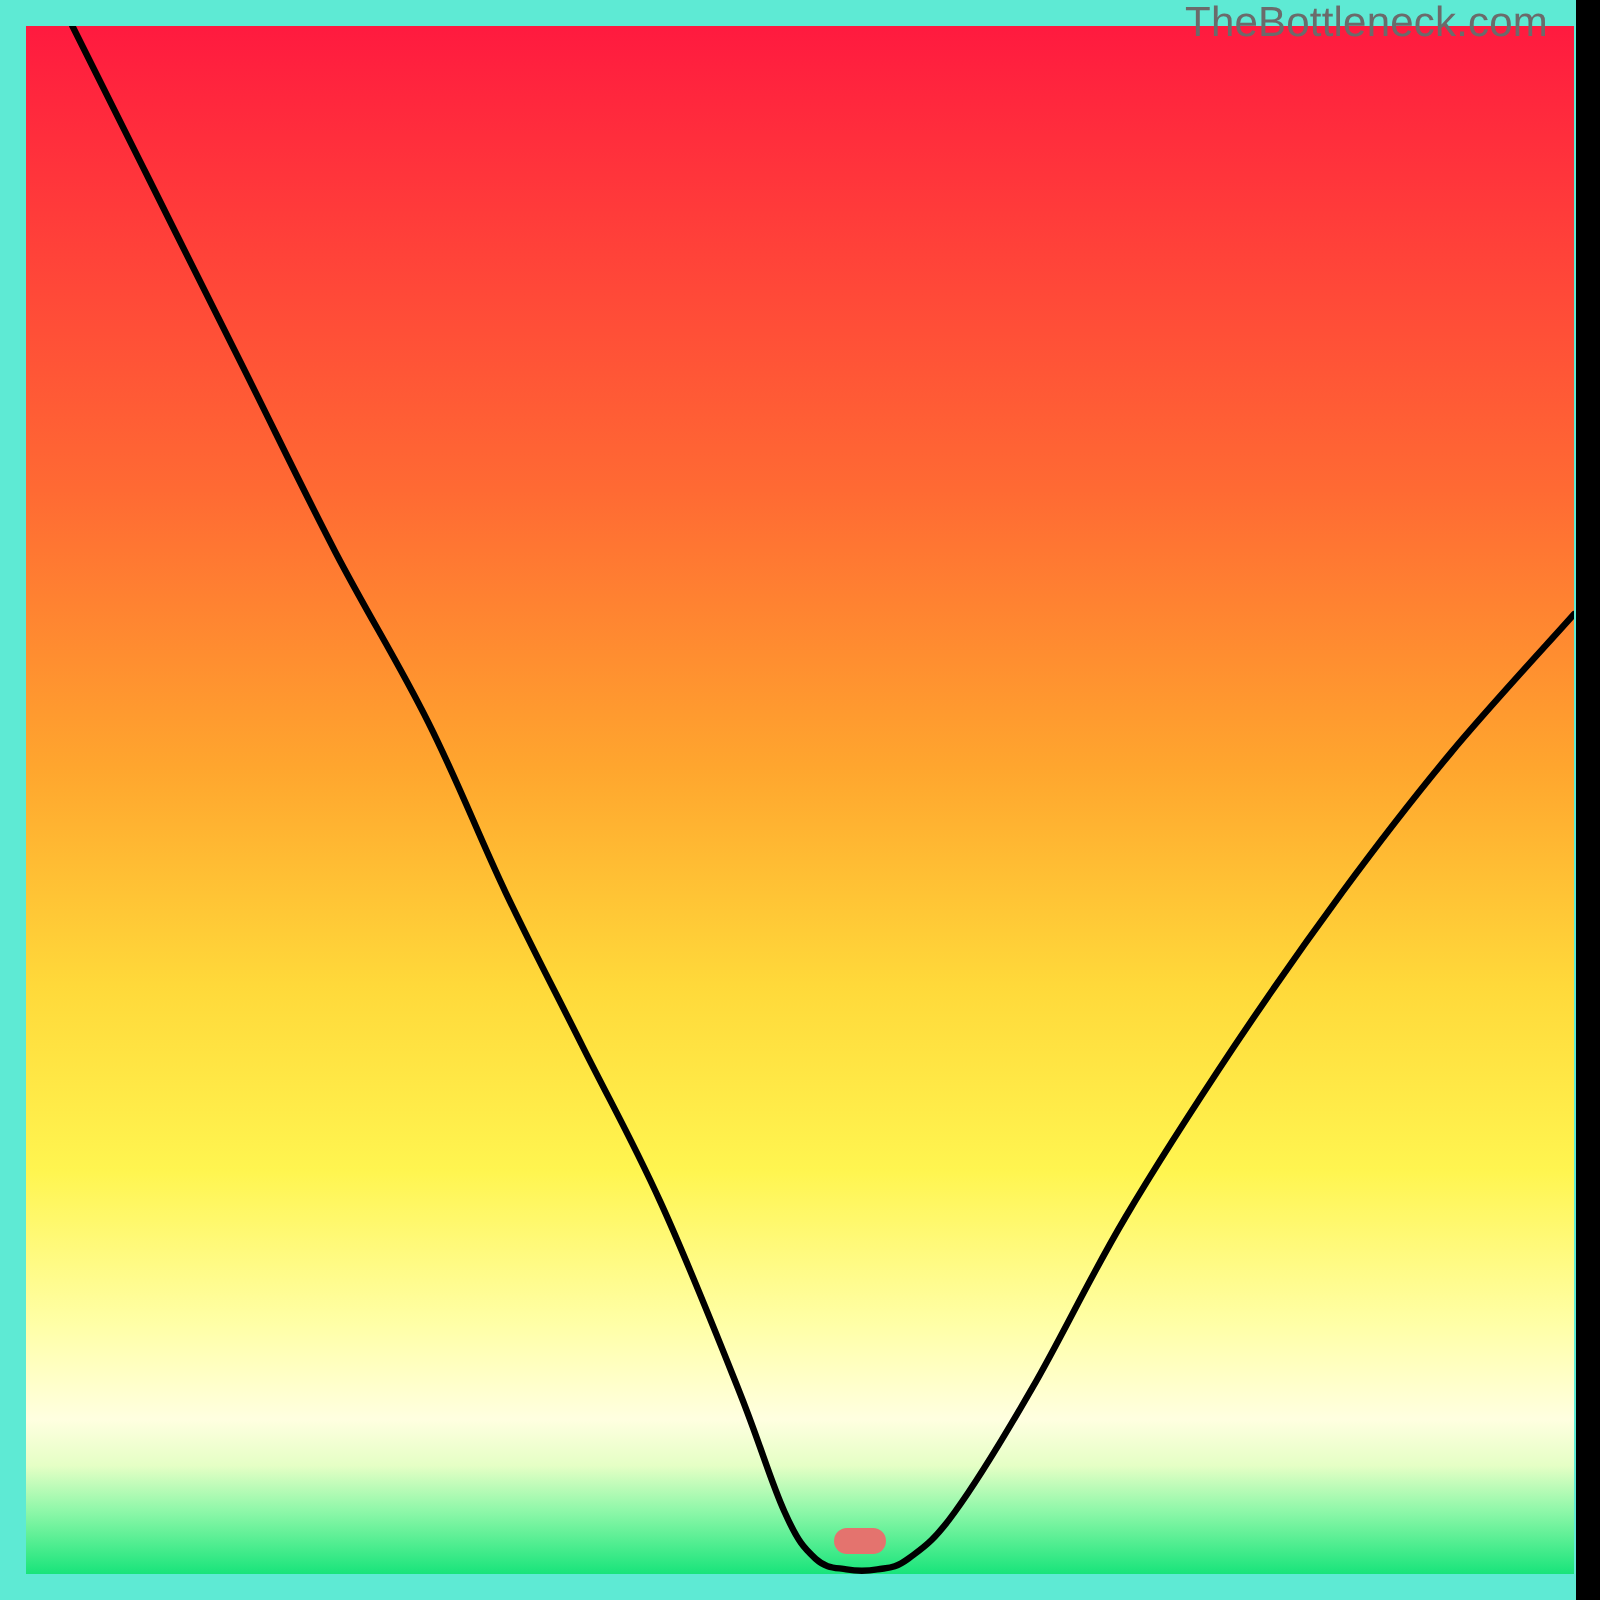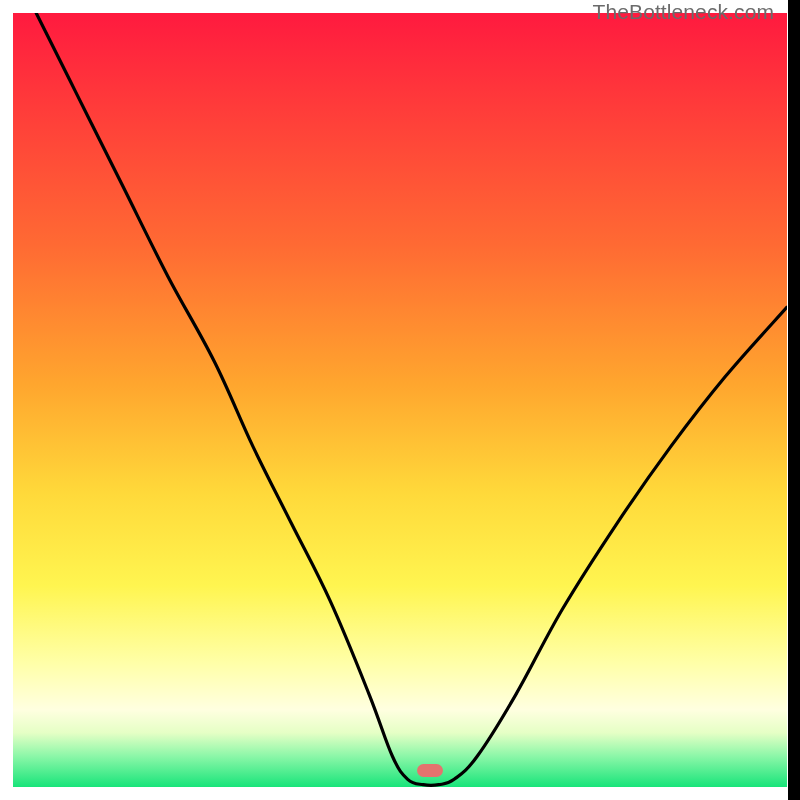--- a/index.html
+++ b/index.html
@@ -8,21 +8,21 @@
     width: 800px;
     height: 800px;
     background: #000;
     overflow: hidden;
     font-family: Arial, Helvetica, sans-serif;
   }
   .stage {
     position: relative;
     width: 788px;
     height: 800px;
-    background: #ffffff;
+    background: #5eead4;
     text-align: right;
   }
   .plot-area {
     position: absolute;
     left: 13px;
     top: 13px;
     width: 774px;
     height: 774px;
     overflow: hidden;
   }

